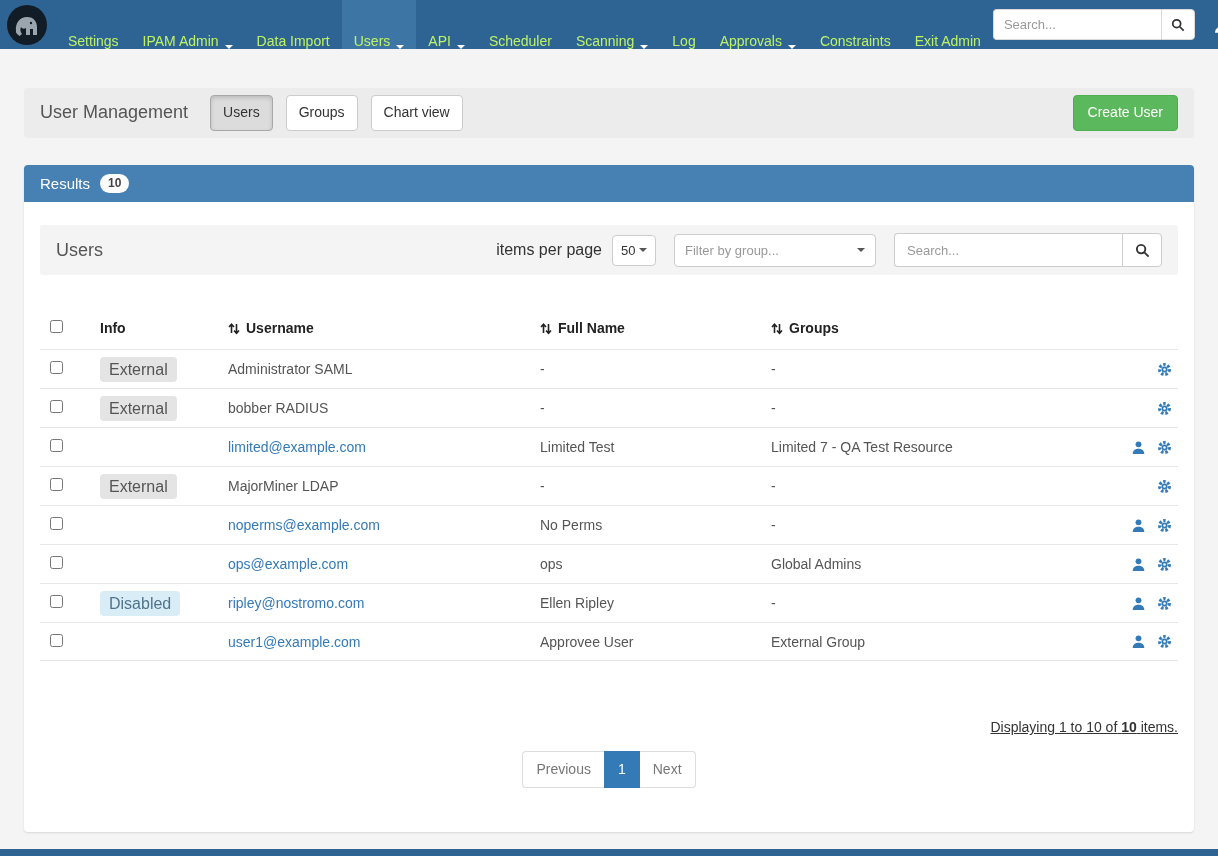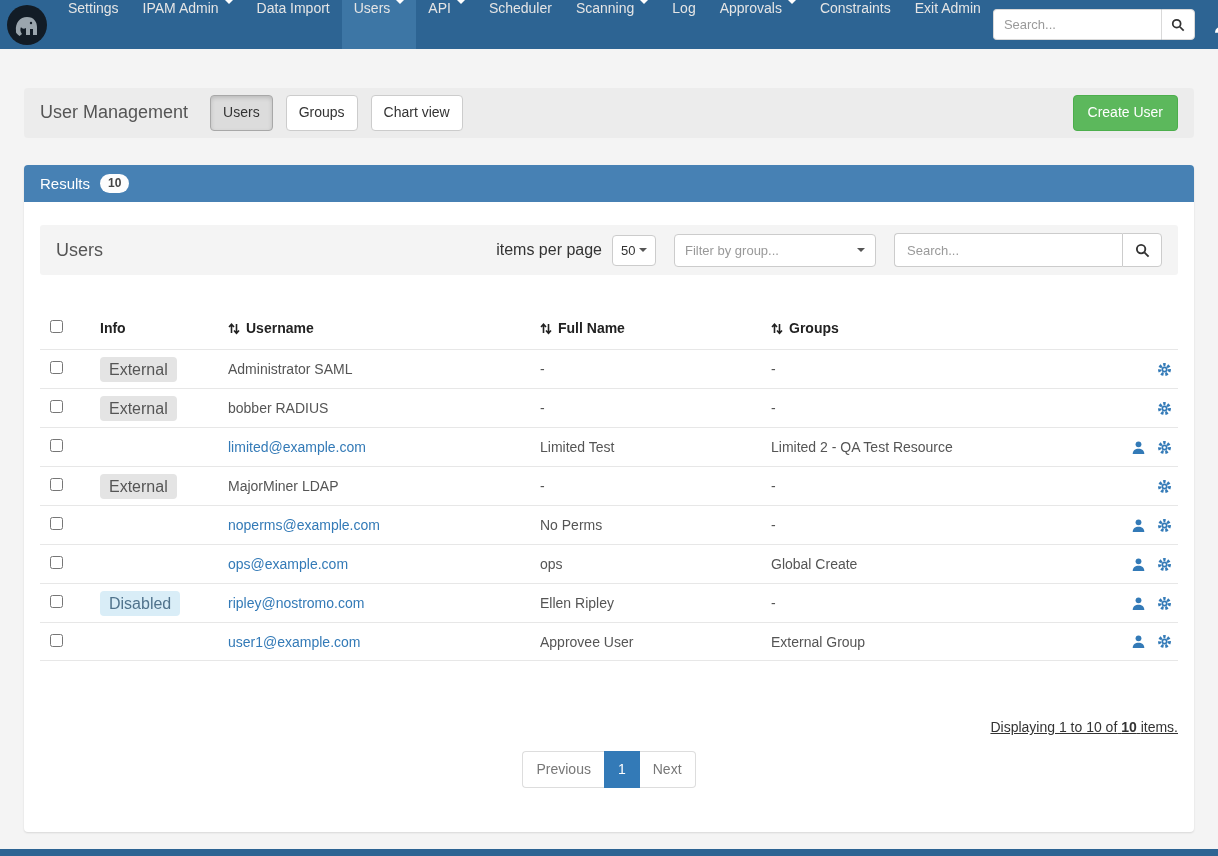--- a/index.html
+++ b/index.html
@@ -5,21 +5,21 @@
   * { box-sizing: border-box; margin: 0; padding: 0; }
   body {
     width: 1218px; height: 856px; position: relative; overflow: hidden;
     background: #f4f4f4;
     font-family: "Liberation Sans", "DejaVu Sans", sans-serif;
     font-size: 14px; color: #333;
   }
   
   .navbar { height: 49px; background: #2d6493; display: flex; align-items: center; padding: 0 10px 0 6px; }
   .logo { width: 46px; height: 46px; margin-right: 8px; display: flex; align-items: center; justify-content: center; cursor: pointer; }
-  .nav-item { color: #e5e5e5; font-size: 14px; height: 49px; padding: 0 12px; display: flex; align-items: flex-start; gap: 6px; cursor: pointer; white-space: nowrap; }
+  .nav-item { color: #bef264; font-size: 14px; height: 49px; padding: 0 12px; display: flex; align-items: flex-end; gap: 6px; cursor: pointer; white-space: nowrap; }
   .nav-item.active { background: #3d76a5; }
   .caret { width: 0; height: 0; border-left: 4px solid transparent; border-right: 4px solid transparent; border-top: 4px solid #fff; display: inline-block; }
   .caret.dark { border-top-color: #555; }
   .nav-right { margin-left: auto; display: flex; align-items: center; gap: 14px; }
   .nav-search { display: flex; }
   .nav-search input { width: 168px; height: 31px; border: 1px solid #d9d9d9; border-right: none; border-radius: 4px 0 0 4px; padding: 0 10px; font-size: 13px; color: #333; outline: none; font-family: inherit; }
   .nav-search input::placeholder { color: #9a9a9a; }
   .nav-search-btn { width: 34px; height: 31px; background: #fff; border: 1px solid #d9d9d9; border-radius: 0 4px 4px 0; display: flex; align-items: center; justify-content: center; cursor: pointer; }
   .user-menu { display: flex; align-items: center; gap: 5px; cursor: pointer; padding: 0 4px; }
   
@@ -243,21 +243,21 @@
                 </g>
               </svg>
           </div>
         </div>
 
         <div class="trow">
           <div class="col-check"><input type="checkbox" style=""></div>
           <div class="col-info"></div>
           <div><a class="link">limited@example.com</a></div>
           <div>Limited Test</div>
-          <div>Limited 2 - QA Test Resource</div>
+          <div>Limited 7 - QA Test Resource</div>
           <div class="col-actions">
             <svg class="ico" width="15" height="15" viewBox="0 0 16 16" fill="#337ab7">
                 <circle cx="8" cy="4.6" r="3.1"></circle>
                 <path d="M1.8 14.8c0-3.5 2.8-5.4 6.2-5.4s6.2 1.9 6.2 5.4z"></path>
               </svg>
             <svg class="ico" width="15" height="15" viewBox="0 0 16 16">
                 <g fill="none" stroke="#337ab7">
                   <circle cx="8" cy="8" r="5.2" stroke-width="3.4" stroke-dasharray="2.6 1.9"></circle>
                   <circle cx="8" cy="8" r="2.3" stroke-width="1.8"></circle>
                 </g>
@@ -299,21 +299,21 @@
                 </g>
               </svg>
           </div>
         </div>
 
         <div class="trow">
           <div class="col-check"><input type="checkbox" style=""></div>
           <div class="col-info"></div>
           <div><a class="link">ops@example.com</a></div>
           <div>ops</div>
-          <div>Global Create</div>
+          <div>Global Admins</div>
           <div class="col-actions">
             <svg class="ico" width="15" height="15" viewBox="0 0 16 16" fill="#337ab7">
                 <circle cx="8" cy="4.6" r="3.1"></circle>
                 <path d="M1.8 14.8c0-3.5 2.8-5.4 6.2-5.4s6.2 1.9 6.2 5.4z"></path>
               </svg>
             <svg class="ico" width="15" height="15" viewBox="0 0 16 16">
                 <g fill="none" stroke="#337ab7">
                   <circle cx="8" cy="8" r="5.2" stroke-width="3.4" stroke-dasharray="2.6 1.9"></circle>
                   <circle cx="8" cy="8" r="2.3" stroke-width="1.8"></circle>
                 </g>

